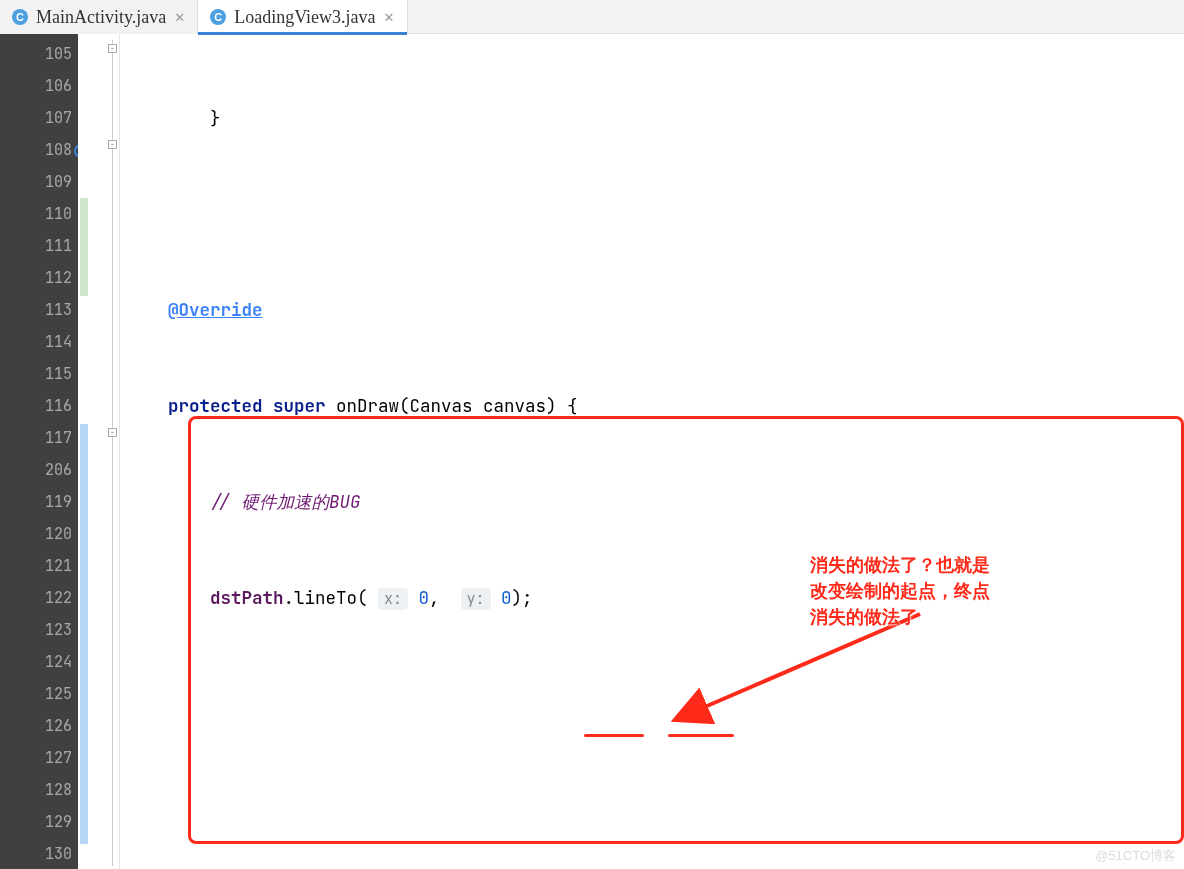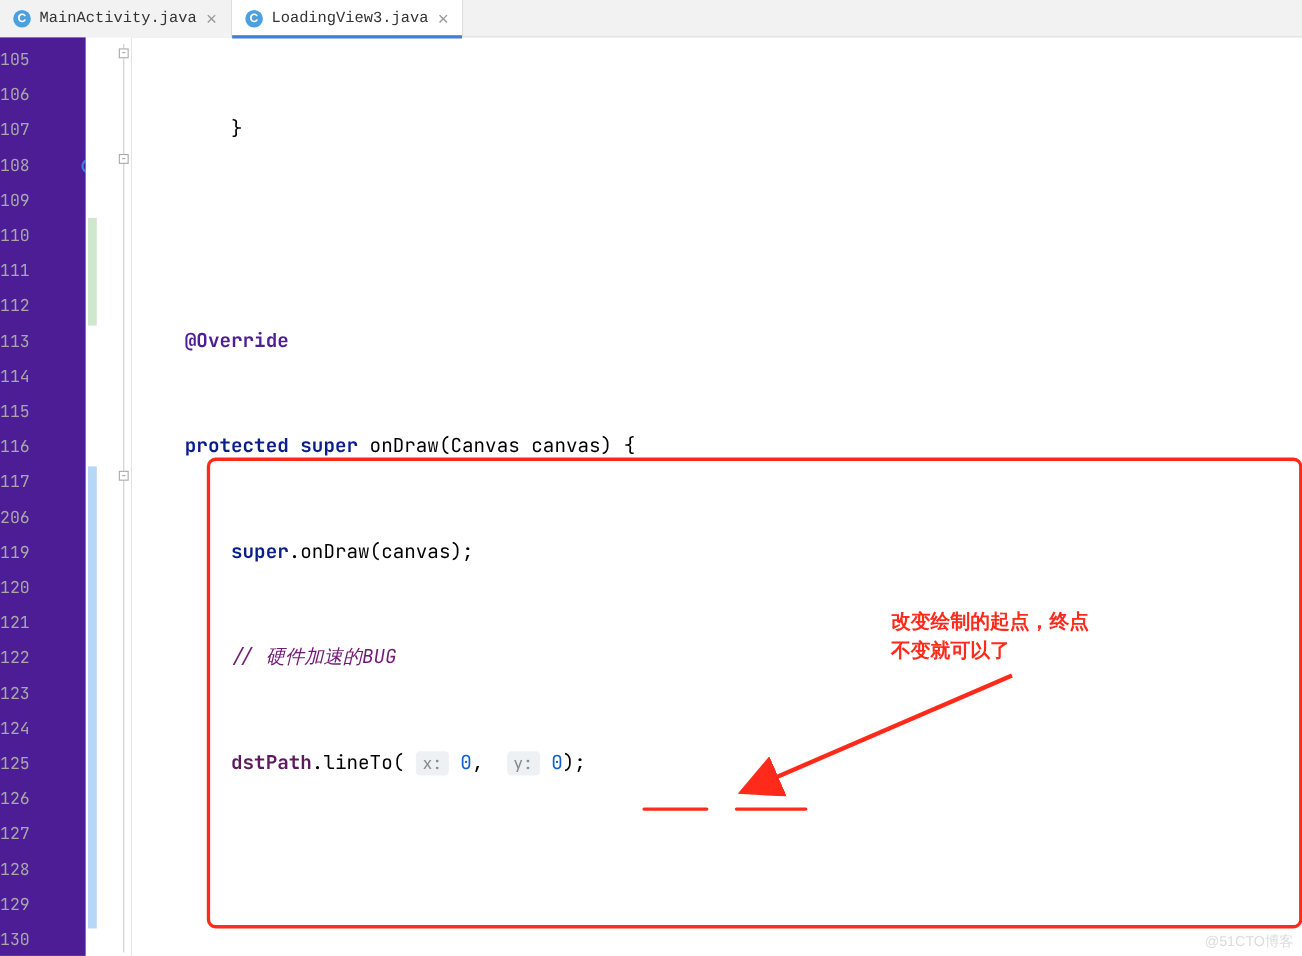--- a/index.html
+++ b/index.html
@@ -41,32 +41,33 @@
   }
   .tab-icon {
     width: 16px; height: 16px;
     border-radius: 50%;
     background: #4aa0e0;
     color: #fff;
     display: flex; align-items: center; justify-content: center;
     font-size: 11px; font-weight: bold;
     font-family: sans-serif;
   }
-  .tab-label { color: #333; font-family: Liberation Mono, monospace; font-size: 14px; }
+  .tab-label { color: #333; font-family: Liberation Serif, serif; font-size: 18px; }
   .tab-close { color: #999; font-size: 13px; font-family: sans-serif; }
 
   .editor {
     display: flex;
     height: calc(100% - 34px);
     position: relative;
   }
   .gutter {
     width: 78px;
-    background: #4c1d95;
+    background: #404040;
     color: #a8a8a8;
+    text-align: right;
     padding-right: 6px;
     font-size: 15px;
     user-select: none;
     padding-top: 4px;
   }
   .gutter-line { height: 32px; line-height: 32px; position: relative; }
   .gutter-line.override::after {
     content: "";
     position: absolute;
     right: -16px; top: 10px;
@@ -123,21 +124,21 @@
     flex: 1;
     padding-top: 4px;
     font-size: 17.5px;
     line-height: 32px;
     position: relative;
     white-space: pre;
   }
   .code-line { height: 32px; padding-left: 6px; position: relative; }
 
   .kw { color: #0a1e8a; font-weight: bold; }
-  .ann { color: #4c1d95; font-weight: bold; }
+  .ann { color: #3b82f6; font-weight: bold; text-decoration: underline; }
   .fld { color: #5e1a5e; font-weight: bold; }
   .cmt { color: #701a75; font-style: italic; }
   .num { color: #1060cc; }
   .hint {
     background: #eef1f4;
     color: #8b8b8b;
     border-radius: 4px;
     padding: 1px 6px;
     font-size: 15px;
     font-style: normal;
@@ -229,21 +230,20 @@
     <div class="fold-handle" style="top:10px;">−</div>
     <div class="fold-handle" style="top:106px;">−</div>
     <div class="fold-handle" style="top:394px;">−</div>
   </div>
 
   <div class="code">
     <div class="code-line">        <span>}</span></div>
     <div class="code-line"></div>
     <div class="code-line">    <span class="ann">@Override</span></div>
     <div class="code-line">    <span class="kw">protected</span> <span class="kw">super</span> <span>onDraw</span><span>(Canvas canvas) {</span></div>
-    <div class="code-line">        <span class="kw">super</span><span>.onDraw(canvas);</span></div>
     <div class="code-line">        <span class="cmt">// 硬件加速的BUG</span></div>
     <div class="code-line">        <span class="fld">dstPath</span><span>.lineTo( </span><span class="hint">x:</span><span class="num"> 0</span><span>,  </span><span class="hint">y:</span><span class="num"> 0</span><span>);</span></div>
     
     
     
     
     
     
     
     
@@ -266,19 +266,20 @@
     <svg class="arrow-svg" style="left:540px;top:520px;width:270px;height:170px;">
       <defs>
           <marker id="ah" markerWidth="10" markerHeight="10" refX="2" refY="5" orient="auto">
         <path d="M0,0 L10,5 L0,10 z" fill="#ff2a1a"></path>
           </marker>
         </defs>
       <line x1="260" y1="60" x2="40" y2="155" stroke="#ff2a1a" stroke-width="4" marker-end="url(#ah)"></line>
     </svg>
 
     <div class="annotation" style="left:690px;top:518px;">
+      <div>消失的做法了？也就是</div>
       <div>改变绘制的起点，终点</div>
-      <div>不变就可以了</div>
+      <div>消失的做法了</div>
     </div>
   </div>
 
   <div class="watermark">@51CTO博客</div>
 </div>
 
 </body></html>

